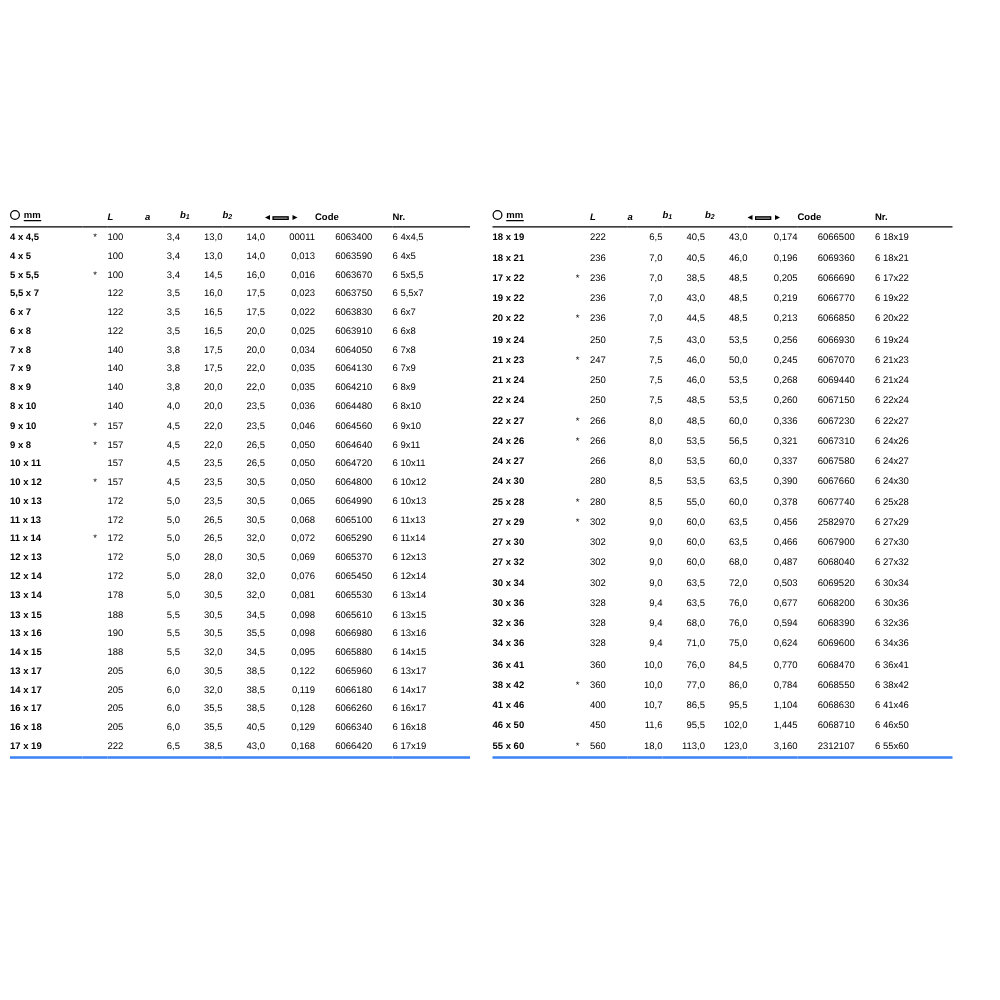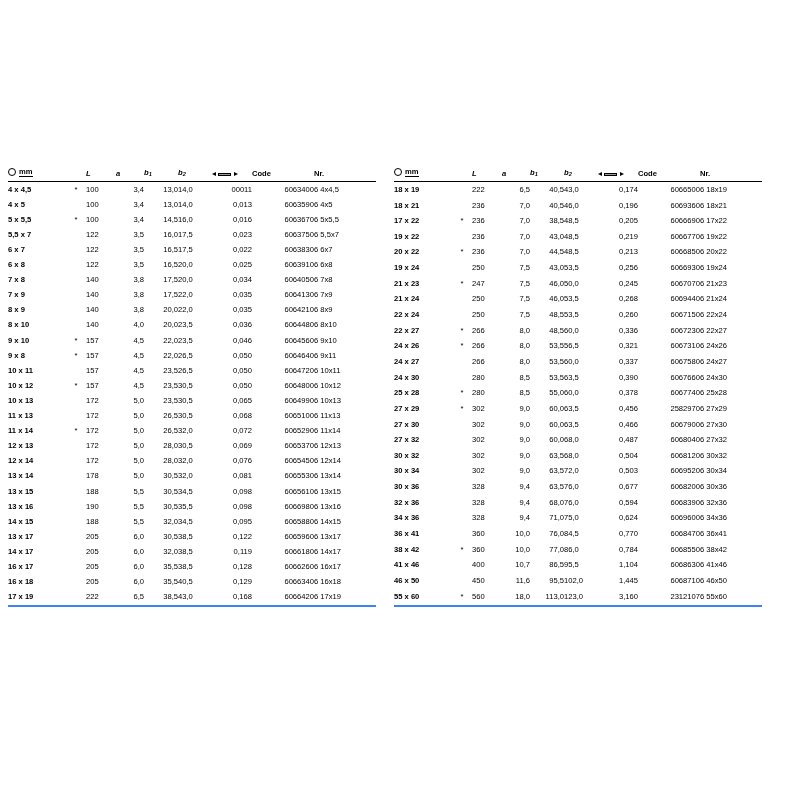--- a/index.html
+++ b/index.html
@@ -59,23 +59,23 @@
   tbody tr:last-child td {
     border-bottom: 2px solid #3b82f6;
     margin-top: 12px;
   }
   
   .c-size   { width: 58px; text-align: left;  font-weight: bold; padding-left: 2px; }
   .c-star   { width: 20px; text-align: center; }
   .c-l      { width: 30px; text-align: left; padding-right: 6px;}
   .c-a      { width: 28px; text-align: right; padding-right: 6px;}
   .c-b1     { width: 34px; text-align: right; padding-right: 6px;}
-  .c-b2     { width: 34px; text-align: left; padding-right: 6px;}
+  .c-b2     { width: 34px; text-align: right; padding-right: 6px;}
   .c-w      { width: 40px; text-align: right; padding-right: 6px;}
-  .c-code   { width: 62px; text-align: right;  padding-left: 6px;}
+  .c-code   { width: 62px; text-align: center;  padding-left: 6px;}
   .c-nr     { width: 62px; text-align: left;  padding-left: 6px;}
 
   th.c-size, th.c-star, th.c-l, th.c-a, th.c-b1, th.c-b2, th.c-w, th.c-code, th.c-nr {
     font-weight: bold;
   }
   th.c-l, th.c-a, th.c-b1, th.c-b2, th.c-w { text-align: right; }
   th.c-code, th.c-nr { text-align: left; }
 
   .mm-head {
     display: inline-flex;
@@ -672,31 +672,20 @@
             <td class="c-star"></td>
             <td class="c-l">302</td>
             <td class="c-a">9,0</td>
             <td class="c-b1">60,0</td>
             <td class="c-b2">68,0</td>
             <td class="c-w">0,487</td>
             <td class="c-code">6068040</td>
             <td class="c-nr">6 27x32</td>
           </tr>
         <tr>
-            <td class="c-size">30 x 32</td>
-            <td class="c-star"></td>
-            <td class="c-l">302</td>
-            <td class="c-a">9,0</td>
-            <td class="c-b1">63,5</td>
-            <td class="c-b2">68,0</td>
-            <td class="c-w">0,504</td>
-            <td class="c-code">6068120</td>
-            <td class="c-nr">6 30x32</td>
-          </tr>
-        <tr>
             <td class="c-size">30 x 34</td>
             <td class="c-star"></td>
             <td class="c-l">302</td>
             <td class="c-a">9,0</td>
             <td class="c-b1">63,5</td>
             <td class="c-b2">72,0</td>
             <td class="c-w">0,503</td>
             <td class="c-code">6069520</td>
             <td class="c-nr">6 30x34</td>
           </tr>

